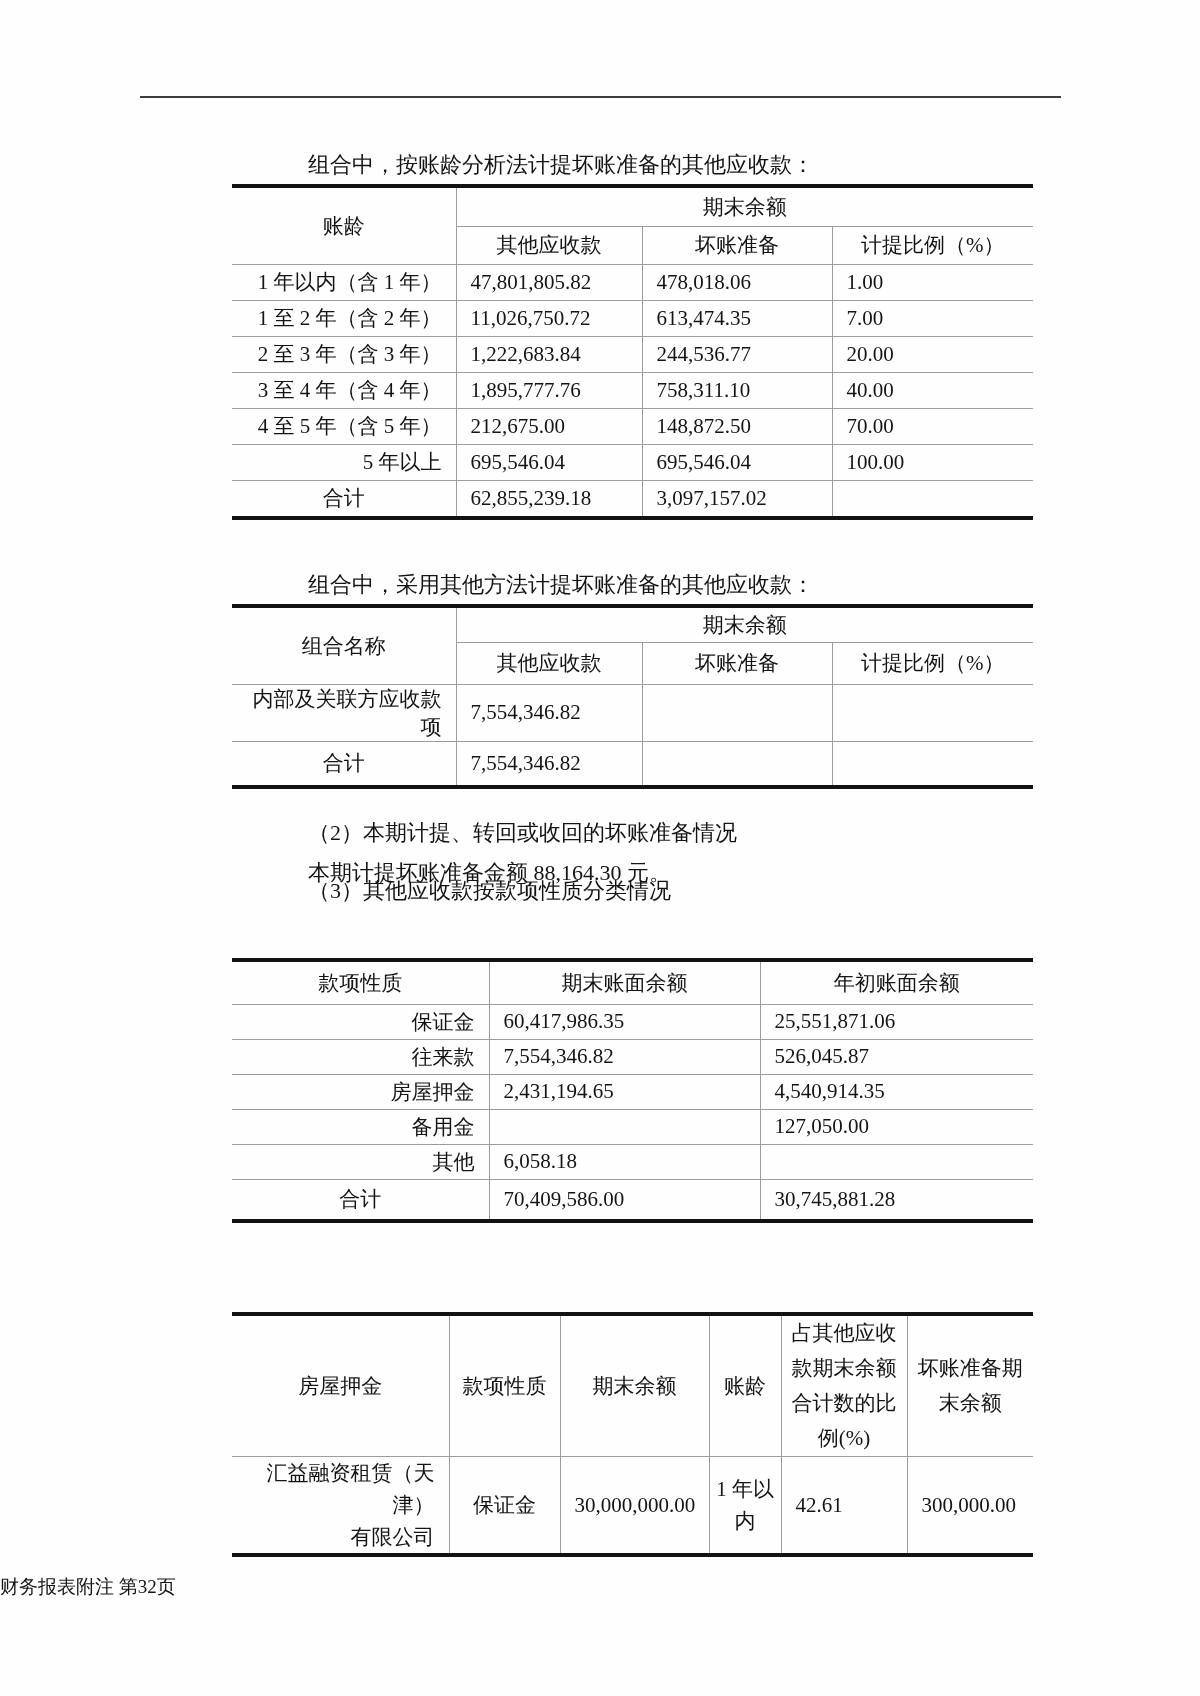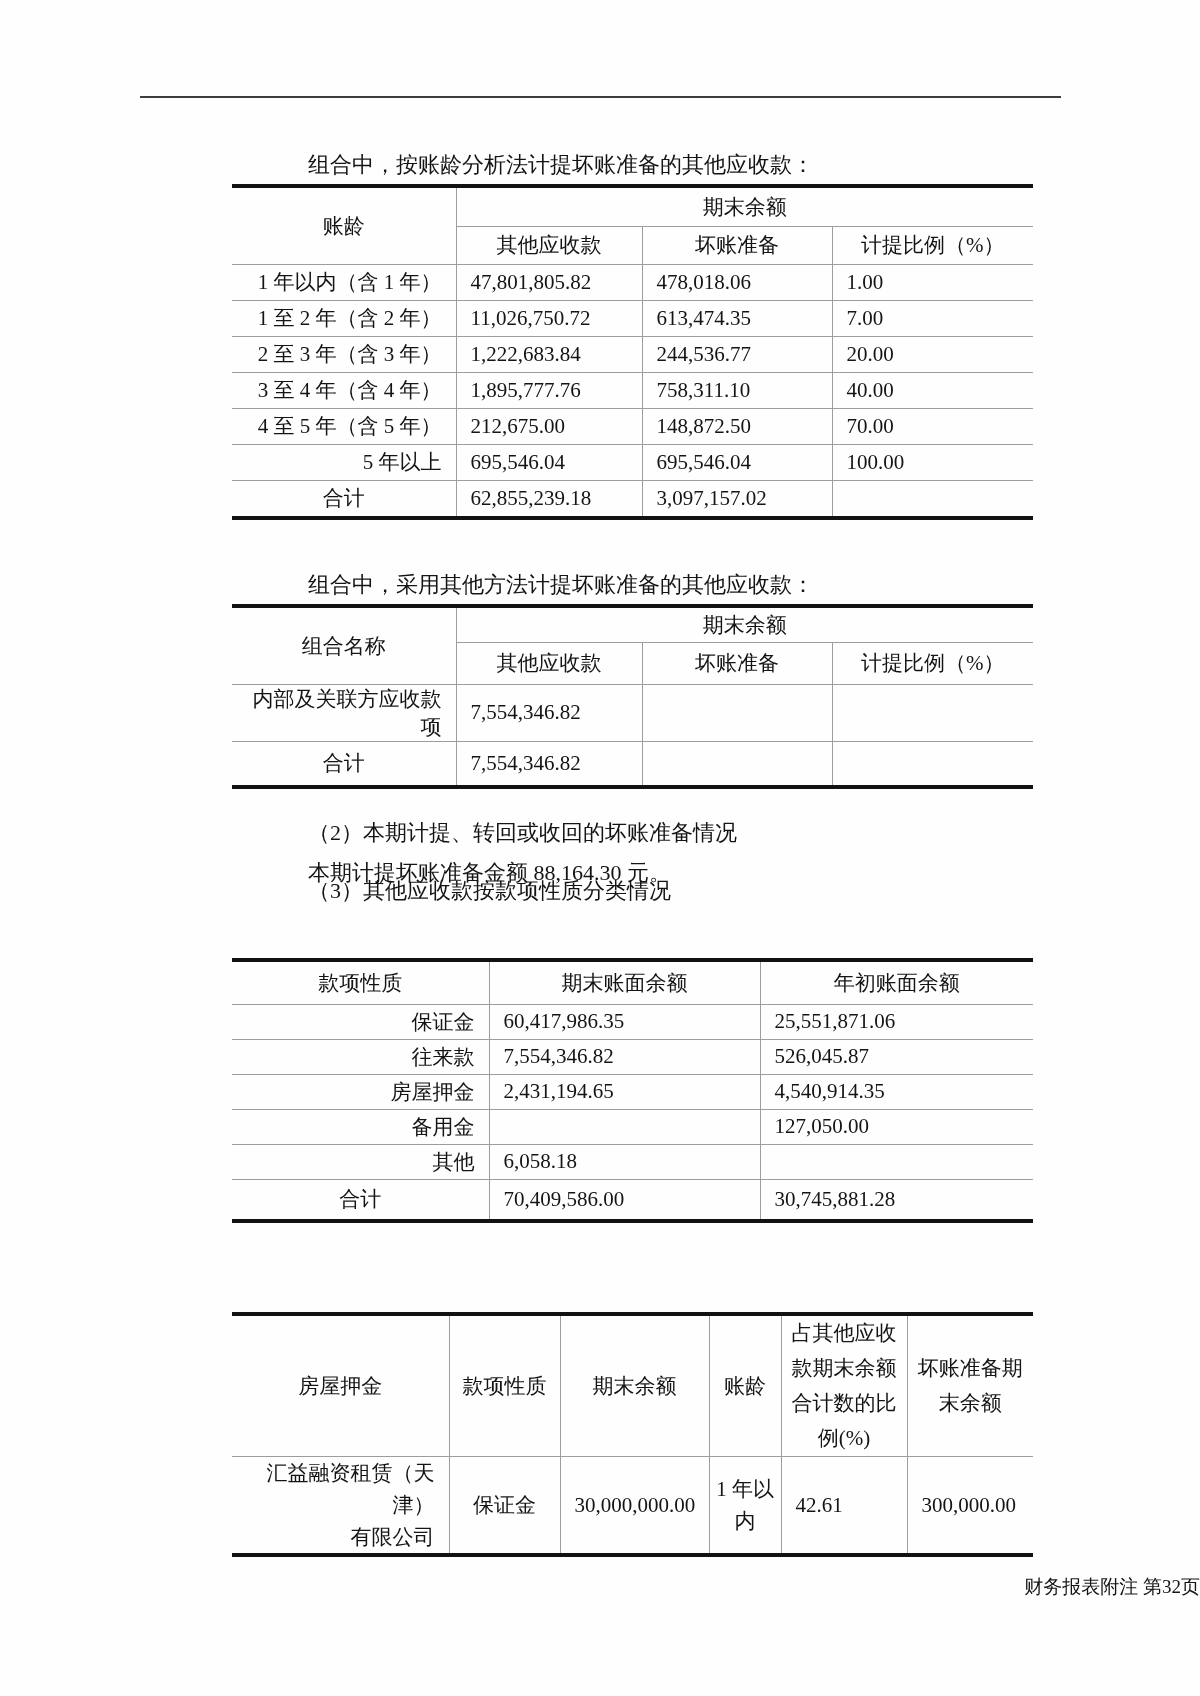--- a/index.html
+++ b/index.html
@@ -21,21 +21,21 @@
   .num { text-align:left; }
   .ctr { text-align:center; }
   .lab { text-align:right; padding-left:8px; }
   .pre { white-space:pre-line; line-height:1.55; }
   .tight { padding:0 3px; }
   .t1-h1 { height:40px; } .t1-h2 { height:38px; } .t1-r { height:36px; } .t1-t { height:38px; }
   .t2-h1 { height:36px; } .t2-h2 { height:42px; } .t2-r { height:46px; }
   .t3-h  { height:44px; } .t3-r { height:35px; } .t3-t { height:42px; }
   .t4-h  { height:142px; } .t4-h td { line-height:35px; } .t4-r { height:90px; }
   .t4-r td { line-height:32px; }
-  .footer { position:absolute; top:1574px; left:0; width:1200px; text-align:right; font-size:19px; }
+  .footer { position:absolute; top:1574px; left:0; width:1200px; text-align:left; font-size:19px; }
 </style>
 </head>
 <body>
 
 <div class="page">
 
   <div class="toprule"></div>
 
   <div class="title" style="top:150px">组合中，按账龄分析法计提坏账准备的其他应收款：</div>
 

